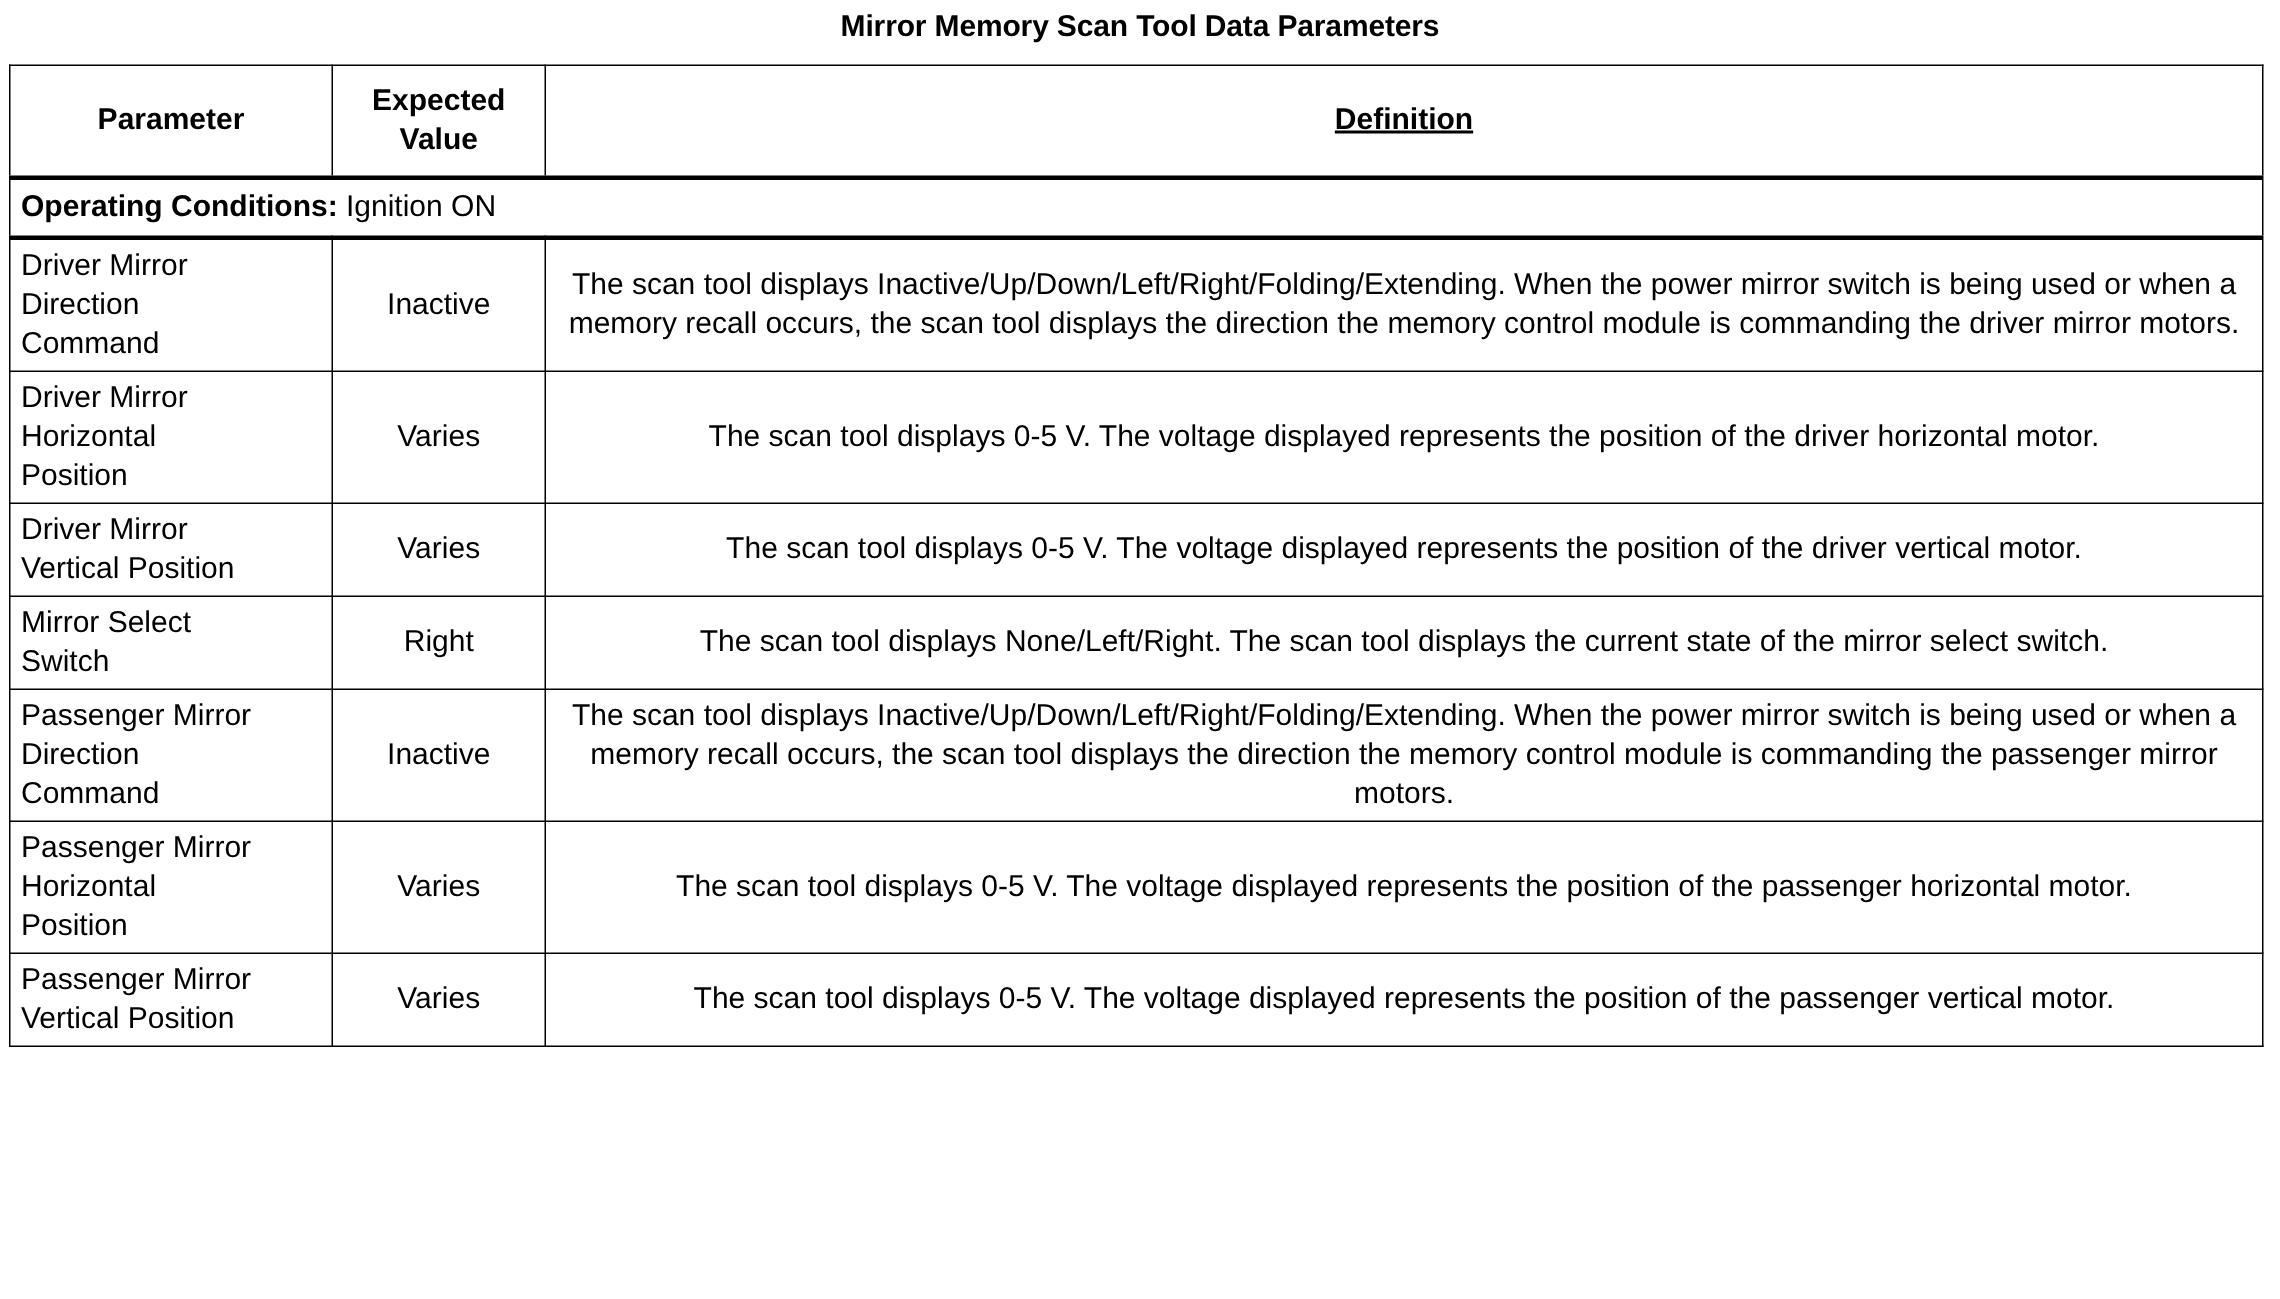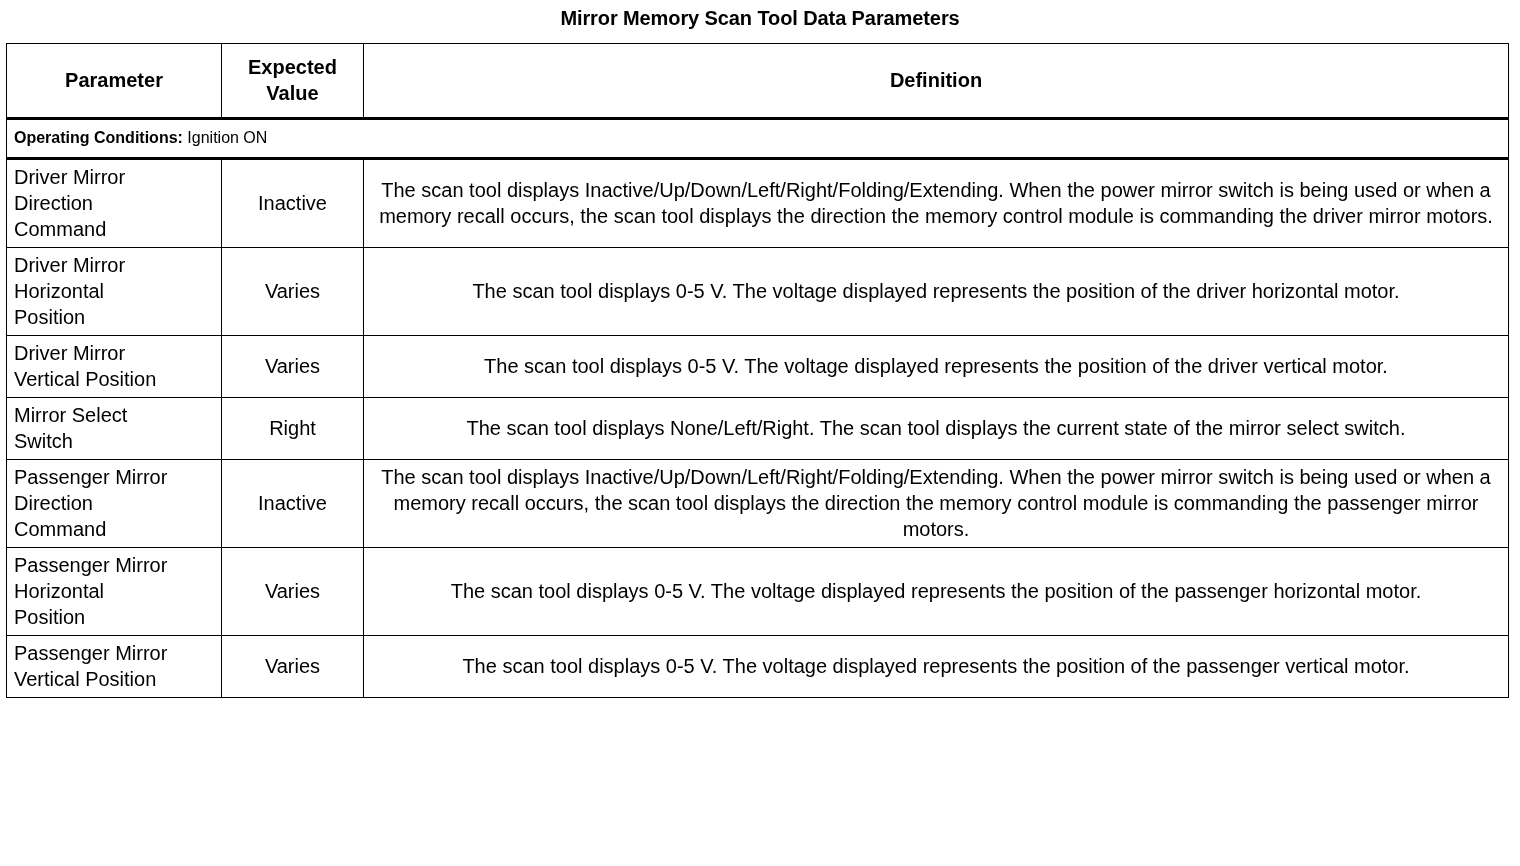--- a/index.html
+++ b/index.html
@@ -66,28 +66,28 @@
   table.params thead th {
     font-weight: bold;
     text-align: center;
     border-bottom: 3px solid #000000;
     padding-top: 8px;
     padding-bottom: 9px;
     height: 75px;
   }
   th.h-param   { vertical-align: bottom; }
   th.h-value   { vertical-align: middle; }
-  th.h-def     { vertical-align: middle; }
+  th.h-def     { vertical-align: middle; text-decoration: underline; }
 
   
   tr.cond-row td {
     border-bottom: 3px solid #000000;
     padding-top: 5px;
     padding-bottom: 6px;
-    font-size: 16px;
+    font-size: 20px;
     line-height: 26px;
   }
   .cond-label {
     font-weight: bold;
   }
   .cond-value {
     font-weight: normal;
   }
 
   

